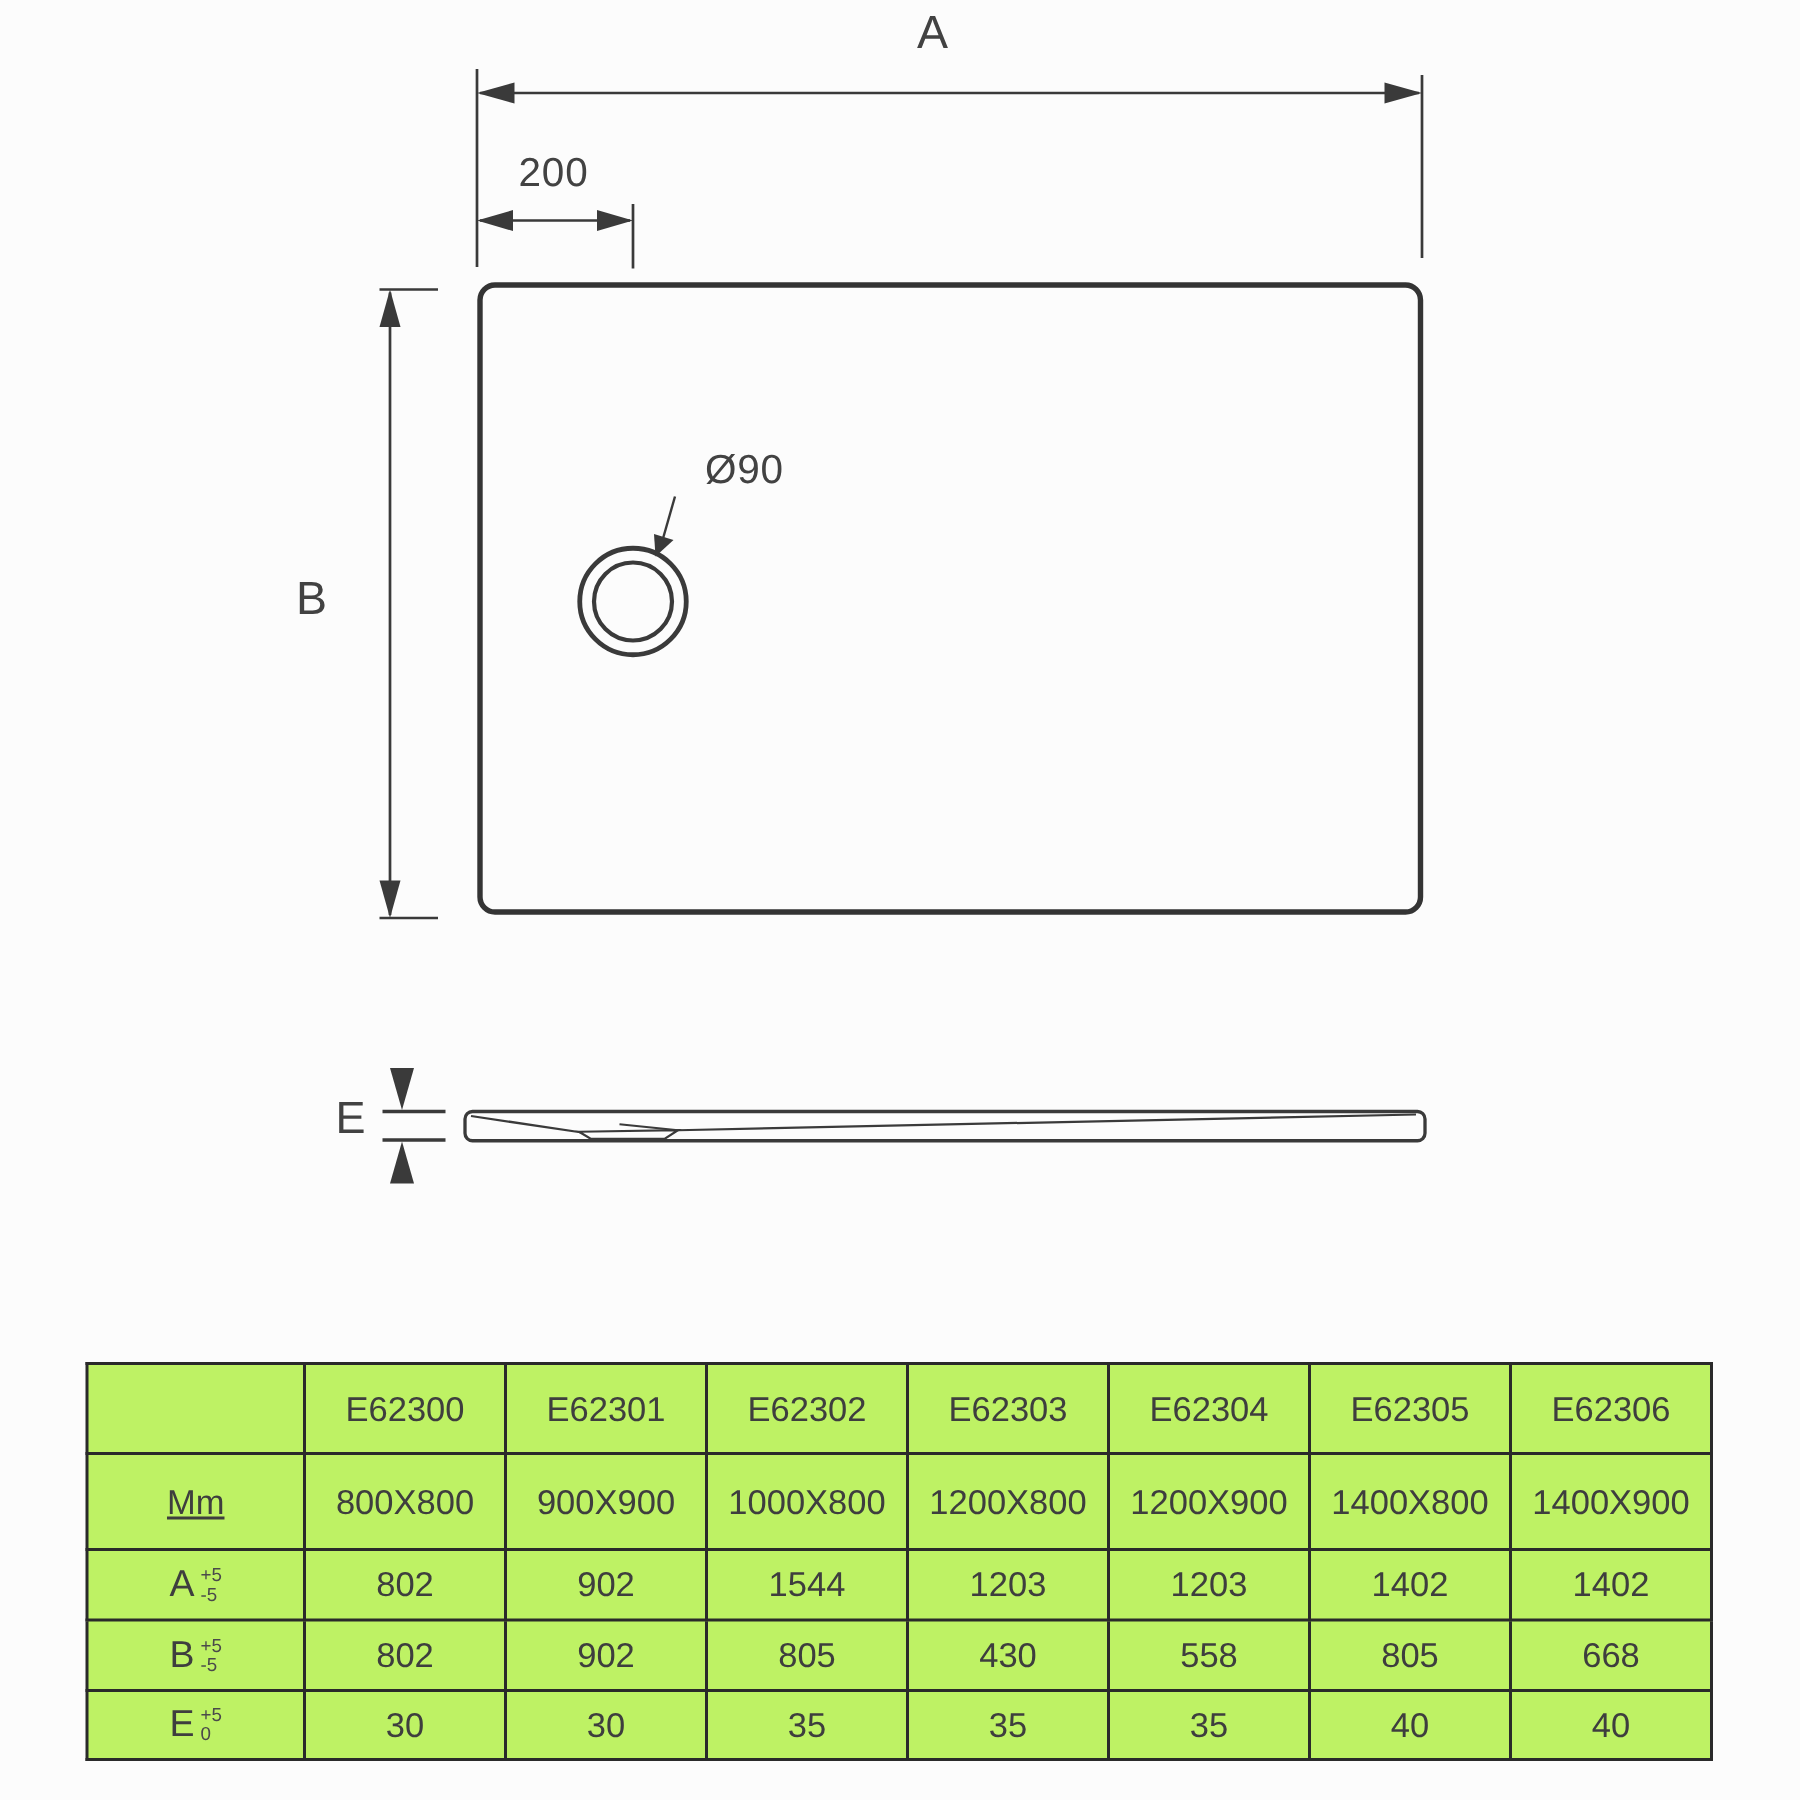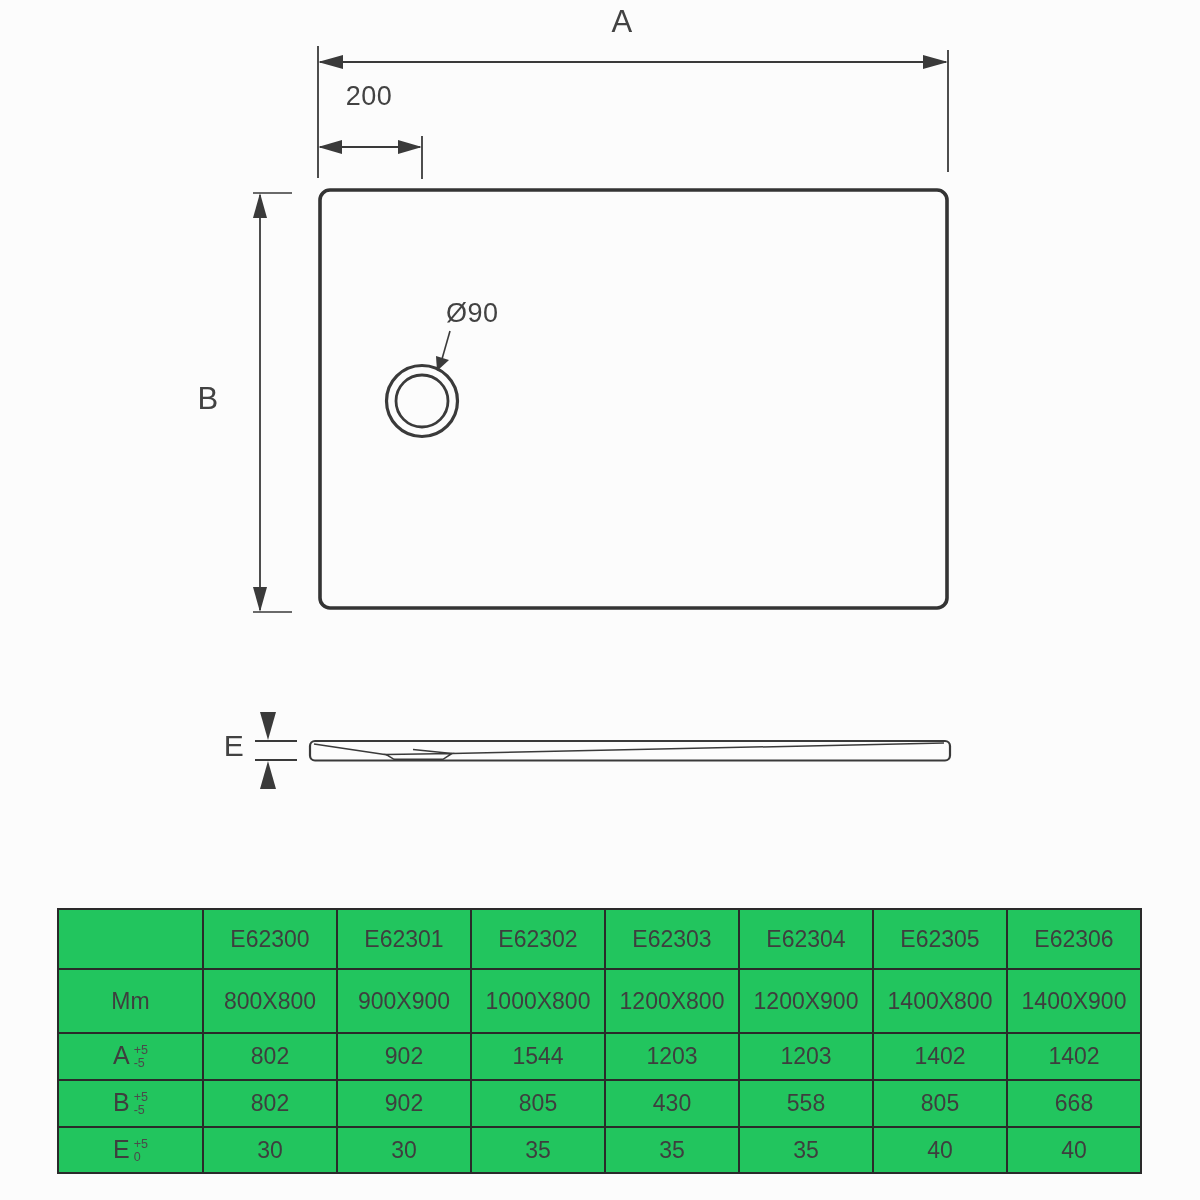--- a/index.html
+++ b/index.html
@@ -22,51 +22,51 @@
   }
   .dim-label {
     position: absolute;
     color: #424242;
     font-weight: 400;
     letter-spacing: 0.5px;
     text-align: center;
     white-space: nowrap;
   }
   .lbl-a    { left: 598px; top: 4px;   width: 48px;  font-size: 31px; }
-  .lbl-200  { left: 330px; top: 81px;  width: 78px;  font-size: 27px; }
+  .lbl-200  { left: 330px; top: 100px;  width: 78px;  font-size: 27px; }
   .lbl-b    { left: 188px; top: 381px; width: 40px;  font-size: 31px; }
-  .lbl-d90  { left: 446px; top: 298px; width: 70px;  font-size: 27px; text-align: left; }
+  .lbl-d90  { left: 470px; top: 298px; width: 70px;  font-size: 27px; text-align: left; }
   .lbl-e    { left: 216px; top: 729px; width: 36px;  font-size: 30px; }
 
   .spec-table-wrap {
     position: absolute;
     left: 57px; top: 908px;
   }
   table.spec {
     border-collapse: collapse;
     table-layout: fixed;
   }
   table.spec col.c-label { width: 145px; }
   table.spec col.c-data  { width: 134px; }
   table.spec td, table.spec th {
     border: 2.5px solid #2a2a2a;
     text-align: center;
     vertical-align: middle;
     font-size: 23px;
     font-weight: 400;
     color: #3e3e3e;
     padding: 0;
-    background: #22c55e;
+    background: #bef264;
     margin-left: 32px;
   }
   tr.r-model  td, tr.r-model  th { height: 60px; }
   tr.r-size   td { height: 64px; }
   tr.r-a td, tr.r-b td { height: 47px; }
   tr.r-e td { height: 46px; }
-  td.no-border { border: none; background: transparent; }
+  td.no-border { border: none; background: transparent; text-decoration: underline; }
   td.unit-cell { font-size: 24px; }
   .dim-letter { font-size: 25px; color: #3e3e3e; }
   .tol {
     display: inline-flex;
     flex-direction: column;
     font-size: 12.5px;
     line-height: 1.05;
     margin-left: 4px;
     vertical-align: middle;
     text-align: left;

